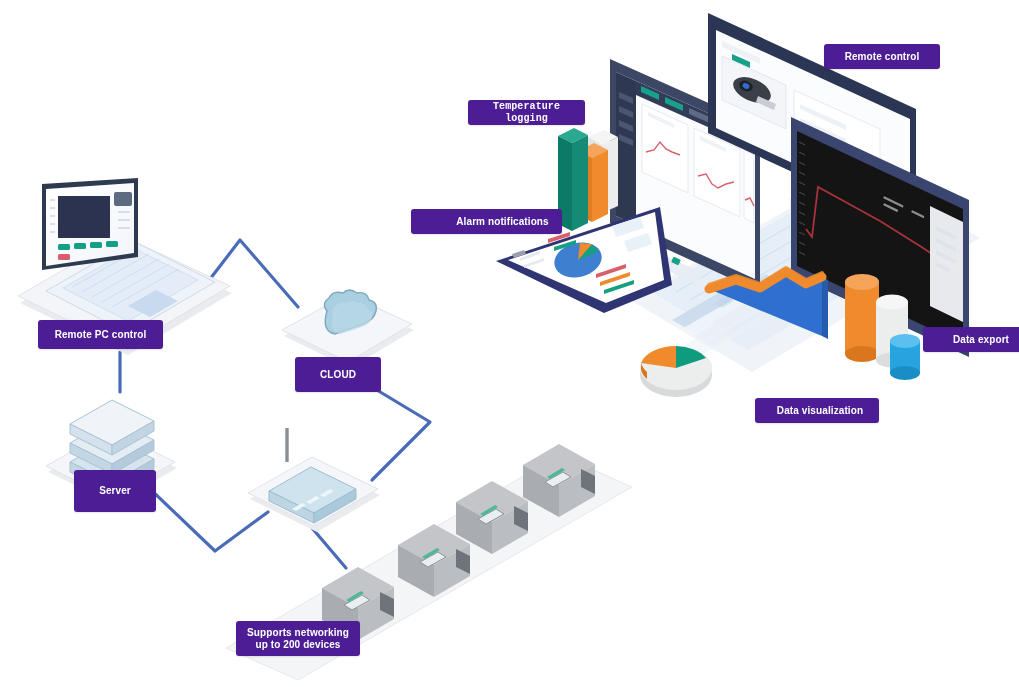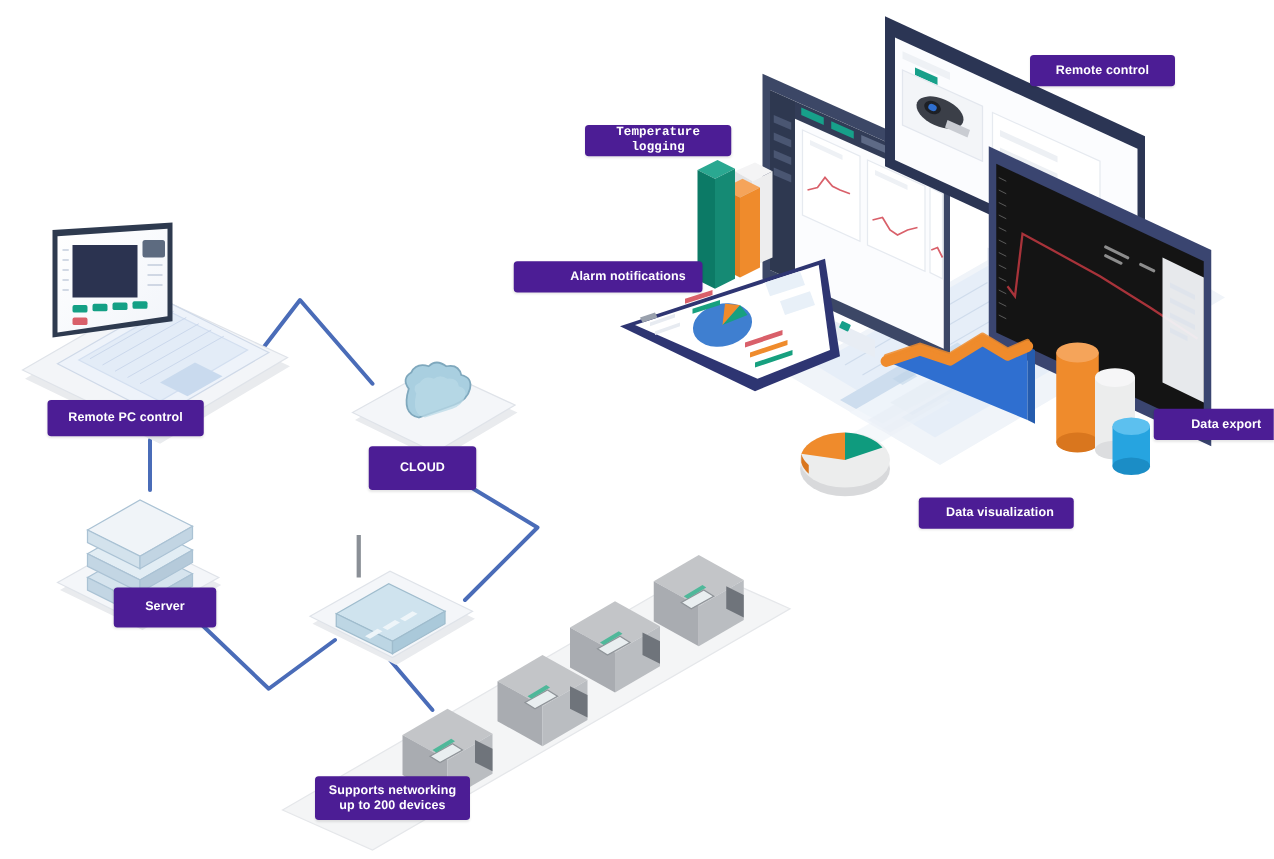--- a/index.html
+++ b/index.html
@@ -337,28 +337,28 @@
         <ellipse cx="905" cy="341" rx="15" ry="7" fill="#5cc0ef"></ellipse>
       </g>
     </g>
 
   </svg>
 
   <div class="badge" style="left:38px;top:320px;width:105px;height:29px;">Remote PC control</div>
 
   <div class="badge" style="left:295px;top:357px;width:66px;height:35px;">CLOUD</div>
 
-  <div class="badge" style="left:74px;top:470px;width:62px;height:32px;margin-left:17px;">Server</div>
-
-  <div class="badge" style="left:236px;top:621px;width:104px;height:35px;margin-left:16px;">Supports networking
+  <div class="badge" style="left:74px;top:470px;width:62px;height:42px;">Server</div>
+
+  <div class="badge" style="left:236px;top:621px;width:104px;height:35px;">Supports networking
 up to 200 devices</div>
 
   <div class="badge" style="left:468px;top:100px;width:97px;height:25px;font-family:Liberation Mono, monospace;">Temperature logging</div>
 
   <div class="badge" style="left:411px;top:209px;width:99px;height:25px;padding-left:42px;">Alarm notifications</div>
 
   <div class="badge" style="left:824px;top:44px;width:96px;height:25px;">Remote control</div>
 
   <div class="badge" style="left:923px;top:327px;width:96px;height:25px;">Data export</div>
 
-  <div class="badge" style="left:735px;top:398px;width:98px;height:25px;padding-left:16px;">Data visualization</div>
+  <div class="badge" style="left:755px;top:398px;width:98px;height:25px;padding-left:16px;">Data visualization</div>
 
 </div>
 
 </body></html>

